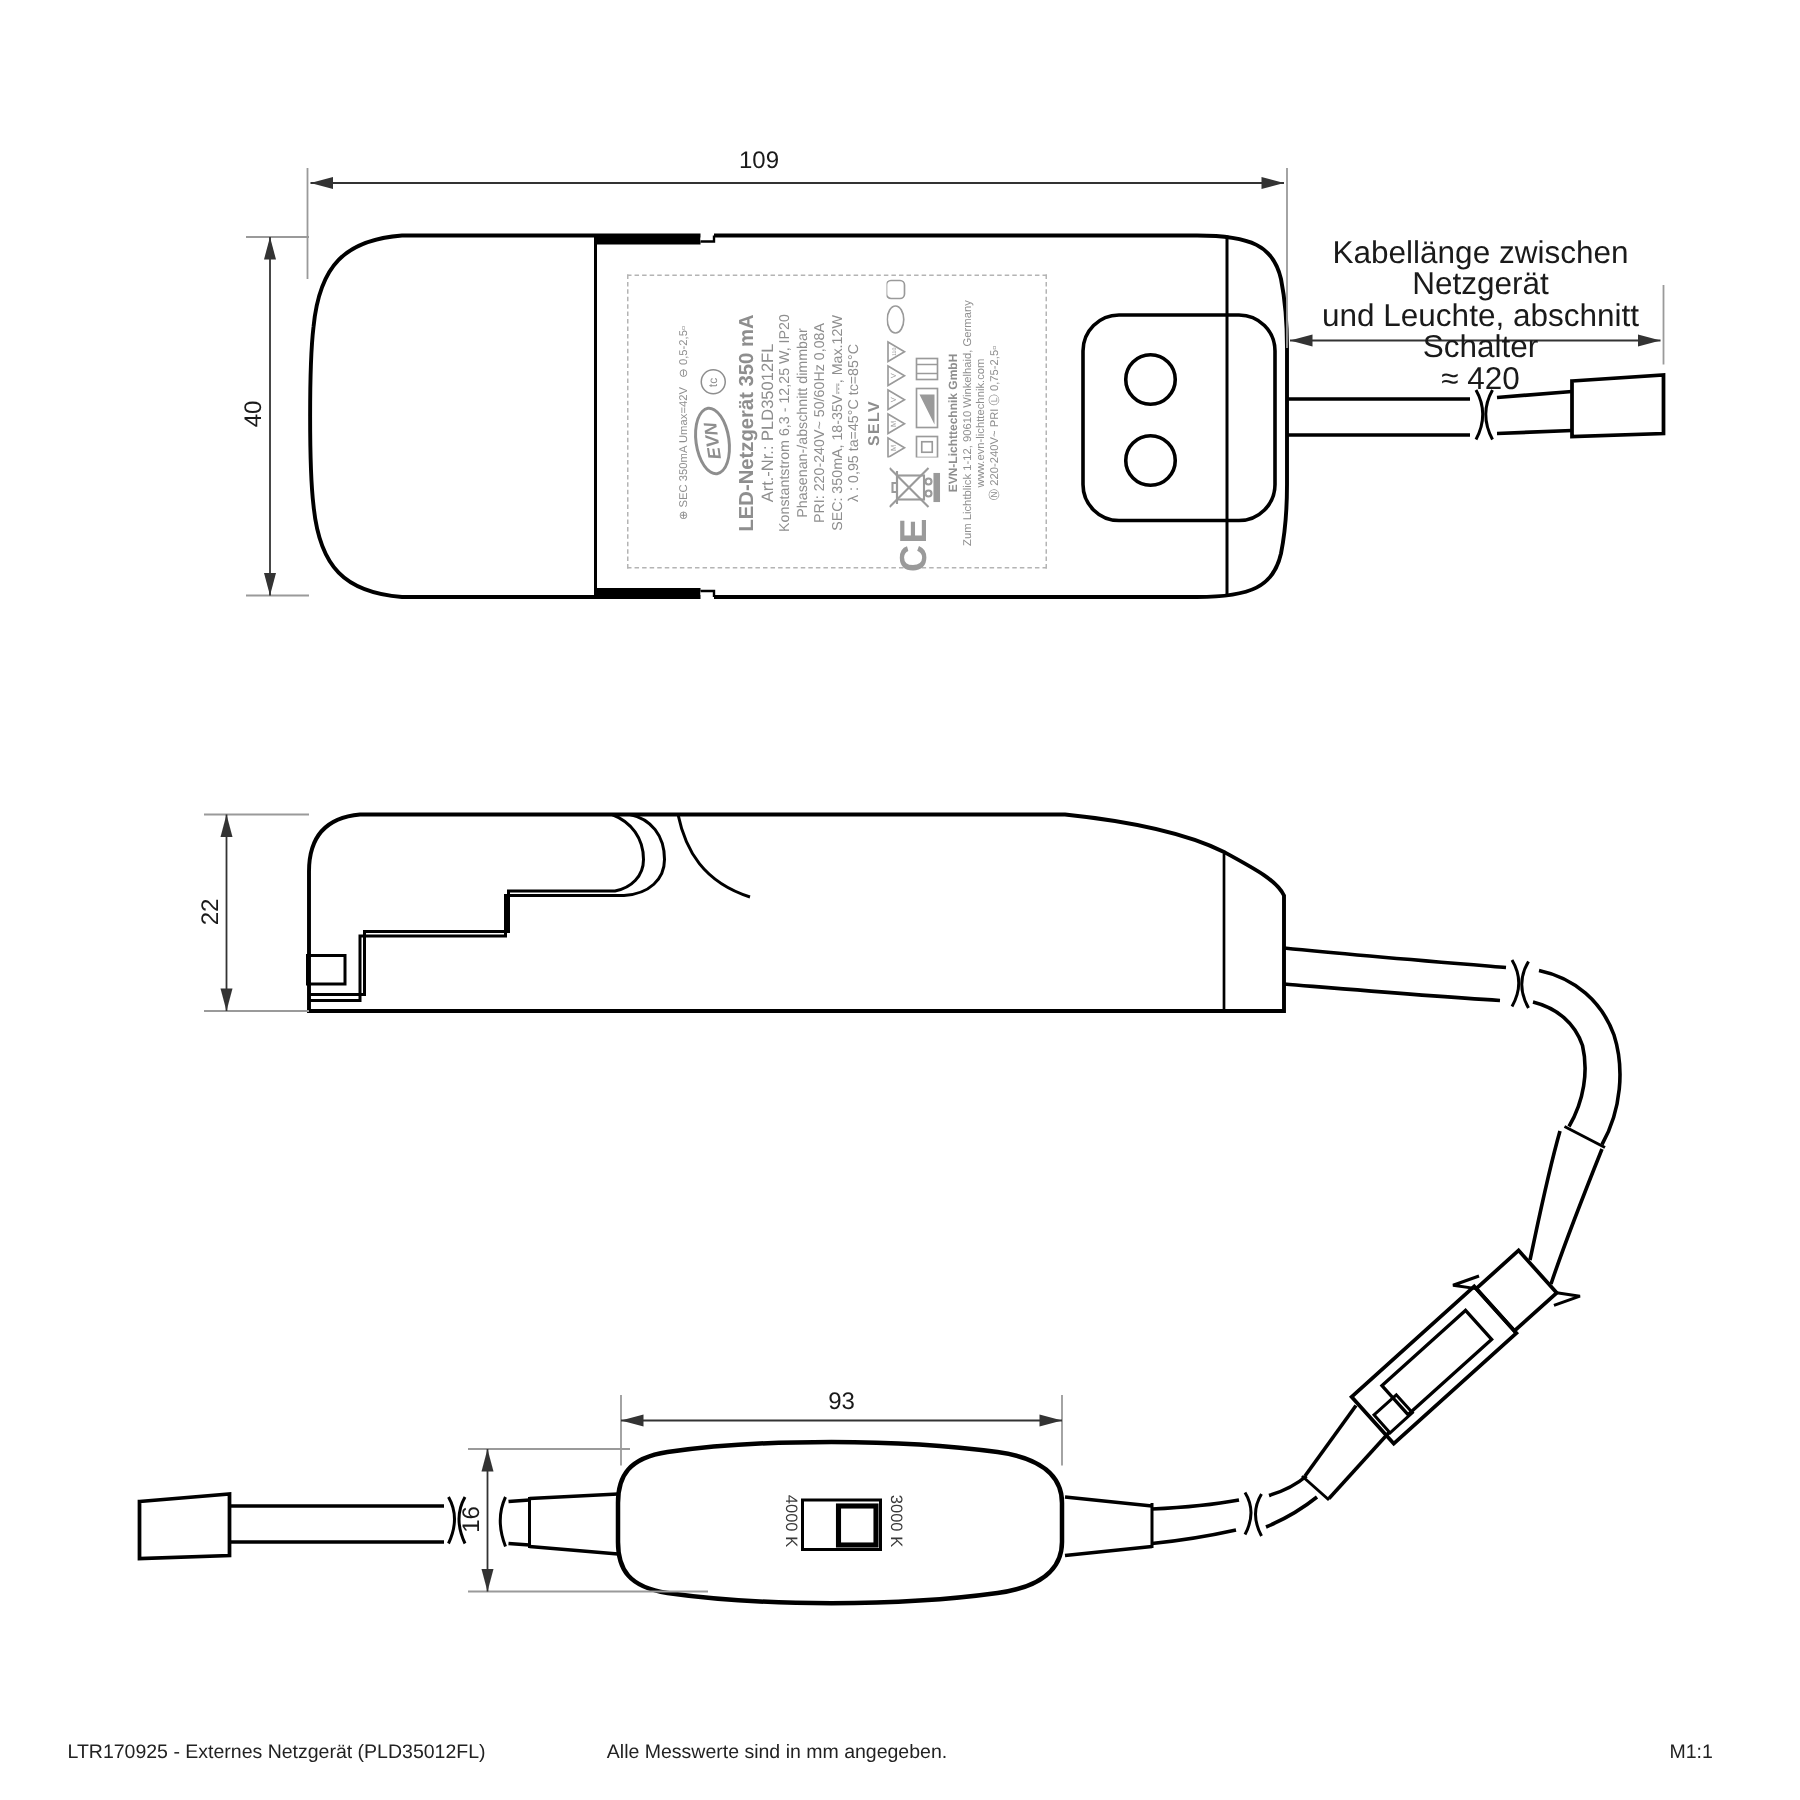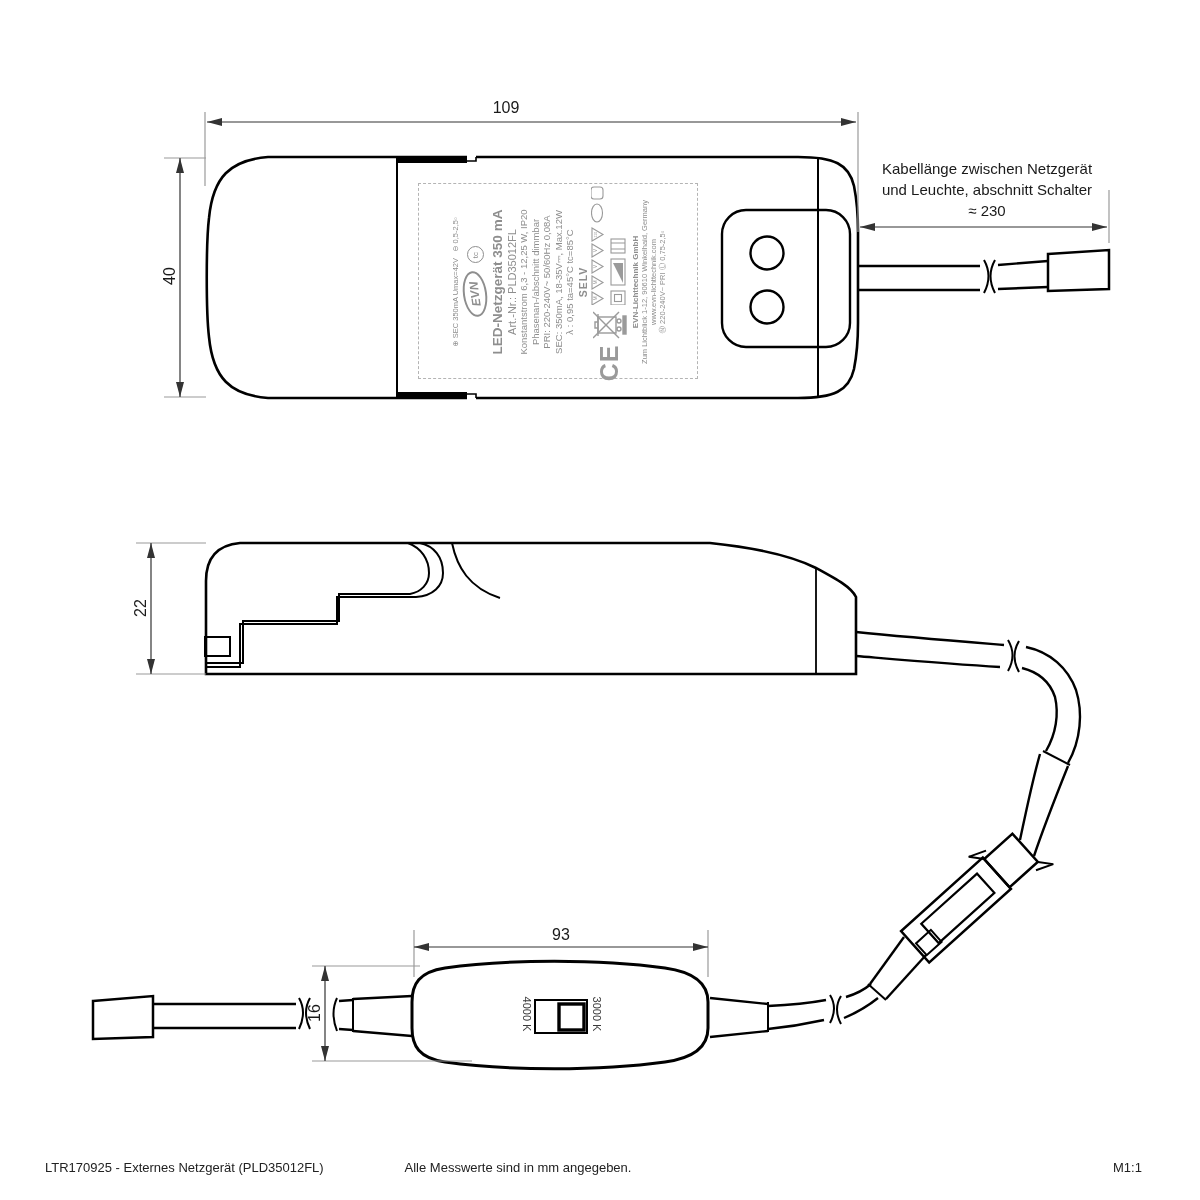--- a/index.html
+++ b/index.html
@@ -3,21 +3,21 @@
 <meta charset="utf-8">
 <style>
   html,body{margin:0;padding:0;background:#fff;}
   #page{position:relative;width:1200px;height:1200px;background:#fff;overflow:hidden;
         font-family:"Liberation Sans","DejaVu Sans",sans-serif;color:#222;}
   #lines{position:absolute;left:0;top:0;}
   .abs{position:absolute;}
   .dimtext{font-size:16px;color:#1a1a1a;text-align:center;}
   .rot-ccw{transform:rotate(-90deg);transform-origin:center center;}
   .rot-cw{transform:rotate(90deg);transform-origin:center center;}
-  .note{font-size:15px;line-height:21px;text-align:center;color:#1a1a1a;}
+  .note{font-size:21px;line-height:21px;text-align:center;color:#1a1a1a;}
   .footer{font-size:13px;color:#222;}
   
   .dev-label{width:280px;height:196px;border:1px dashed #b4b4b4;box-sizing:border-box;}
   .dev-label-inner{position:absolute;left:42px;top:-42px;width:196px;height:280px;
       transform:rotate(-90deg);transform-origin:center center;
       display:flex;flex-direction:column;align-items:center;justify-content:center;
       color:#8e8e8e;text-align:center;}
   .lbl-sec{font-size:7.5px;letter-spacing:0;white-space:nowrap;}
   .lbl-logo-row{display:flex;align-items:center;gap:8px;margin:3px 0 2px 0;}
   .evn-oval{width:42px;height:20px;border:2.5px solid #8e8e8e;border-radius:50%;
@@ -174,21 +174,21 @@
 
 <div class="abs dimtext" style="left:456px;top:99px;width:100px;">109</div>
 <div class="abs dimtext rot-ccw" style="left:152px;top:267px;width:36px;">40</div>
 <div class="abs dimtext rot-ccw" style="left:123px;top:599px;width:36px;">22</div>
 <div class="abs dimtext" style="left:531px;top:926px;width:60px;">93</div>
 <div class="abs dimtext rot-ccw" style="left:297px;top:1004px;width:36px;">16</div>
 
 <div class="abs note" style="left:862px;top:158px;width:250px;">
   <div>Kabellänge zwischen Netzgerät</div>
   <div>und Leuchte, abschnitt Schalter</div>
-  <div>≈ 230</div>
+  <div>≈ 420</div>
 </div>
 
 <div class="abs sw-label rot-cw" style="left:501px;top:1008px;">4000 K</div>
 <div class="abs sw-label rot-cw" style="left:571px;top:1008px;">3000 K</div>
 
 <div class="abs dev-label" style="left:418px;top:183px;">
   <div class="dev-label-inner">
     <div class="lbl-sec">
       <span>⊕ SEC 350mA Umax=42V</span>&nbsp;&nbsp;
       <span>⊖ 0,5-2,5▫</span>

